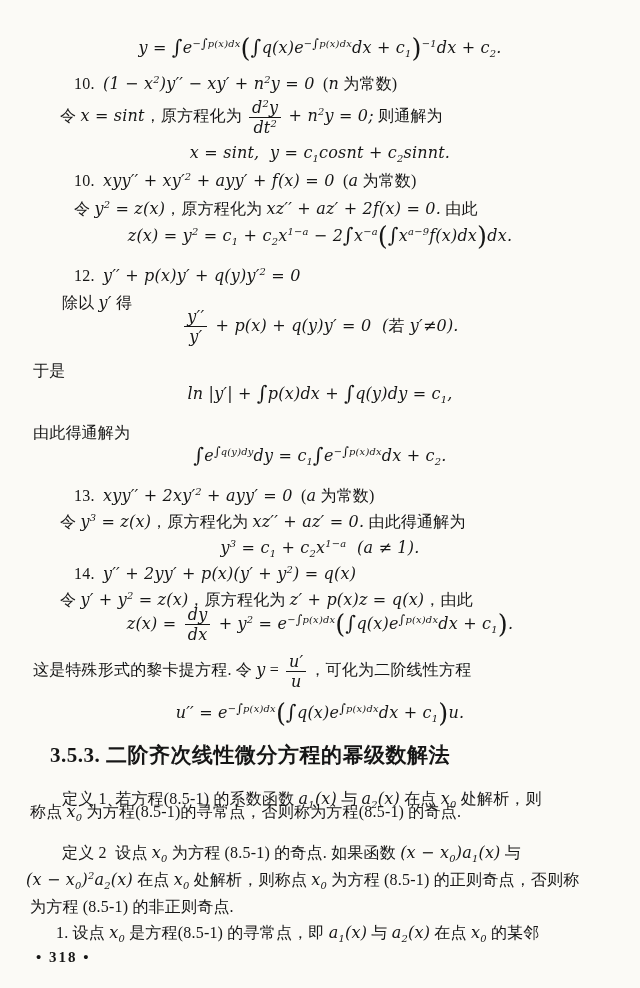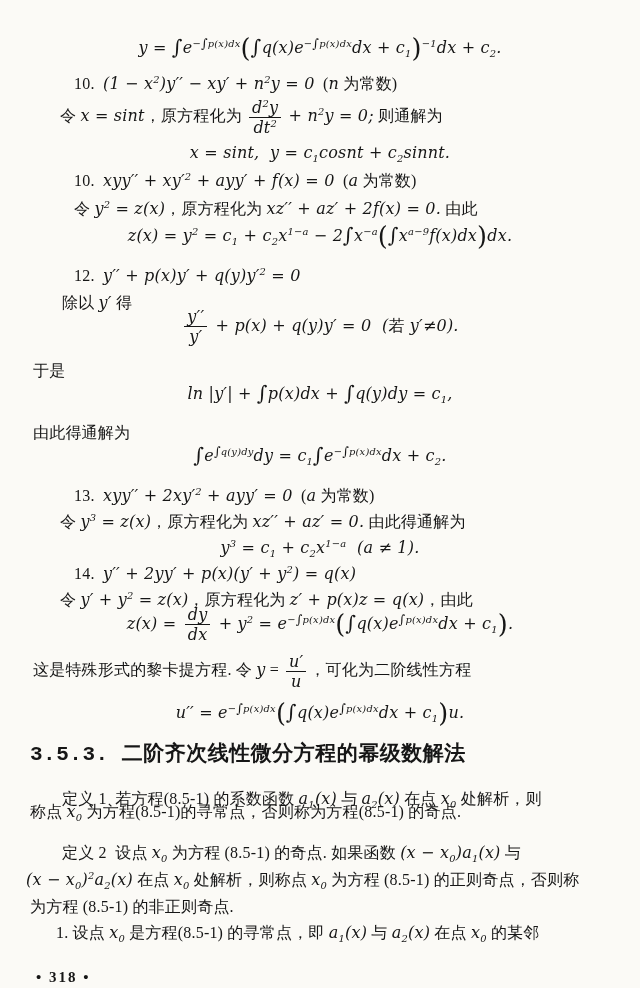--- a/index.html
+++ b/index.html
@@ -27,23 +27,24 @@
     display:inline-block;vertical-align:middle;
     text-align:center;line-height:1.08;margin:0 3px;
   }
   .frac .fn{display:block;border-bottom:1.4px solid #161616;padding:0 3px 1px;}
   .frac .fd{display:block;padding:1px 3px 0;}
   .bp{font-size:1.6em;font-style:normal;vertical-align:-0.14em;line-height:0;}
   .int{font-size:1.28em;line-height:0;vertical-align:-0.06em;}
   .tall{line-height:40px;}
   .heading{
     font-size:21px;font-weight:700;letter-spacing:0.5px;
-    font-family:Liberation Mono, monospace;
+    font-family:Liberation Serif, serif;
+    margin-left:20px;
   }
-  .pageno{font-size:15px;font-weight:700;letter-spacing:2px;margin-top:20px;}
+  .pageno{font-size:15px;font-weight:700;letter-spacing:2px;}
 </style>
 </head>
 <body>
 
 <div class="page">
 
   <div class="line eq math" style="top:36px">y = <span class="int">∫</span>e<sup>−<span class="int">∫</span>p(x)dx</sup><span class="bp">(</span><span class="int">∫</span>q(x)e<sup>−<span class="int">∫</span>p(x)dx</sup>dx + c<sub>1</sub><span class="bp">)</span><sup>−1</sup>dx + c<sub>2</sub>.</div>
 
   <div class="line" style="top:72px;left:74px"><span class="b">10.</span>&nbsp; <span class="m">(1 − x<sup>2</sup>)y′′ − xy′ + n<sup>2</sup>y = 0</span>&nbsp; (<span class="m">n</span> 为常数)</div>
   <div class="line tall" style="top:96px;left:60px">令 <span class="m">x = sint</span>，原方程化为 <span class="frac"><span class="fn">d<sup>2</sup>y</span><span class="fd">dt<sup>2</sup></span></span> <span class="m">+ n<sup>2</sup>y = 0;</span> 则通解为</div>

